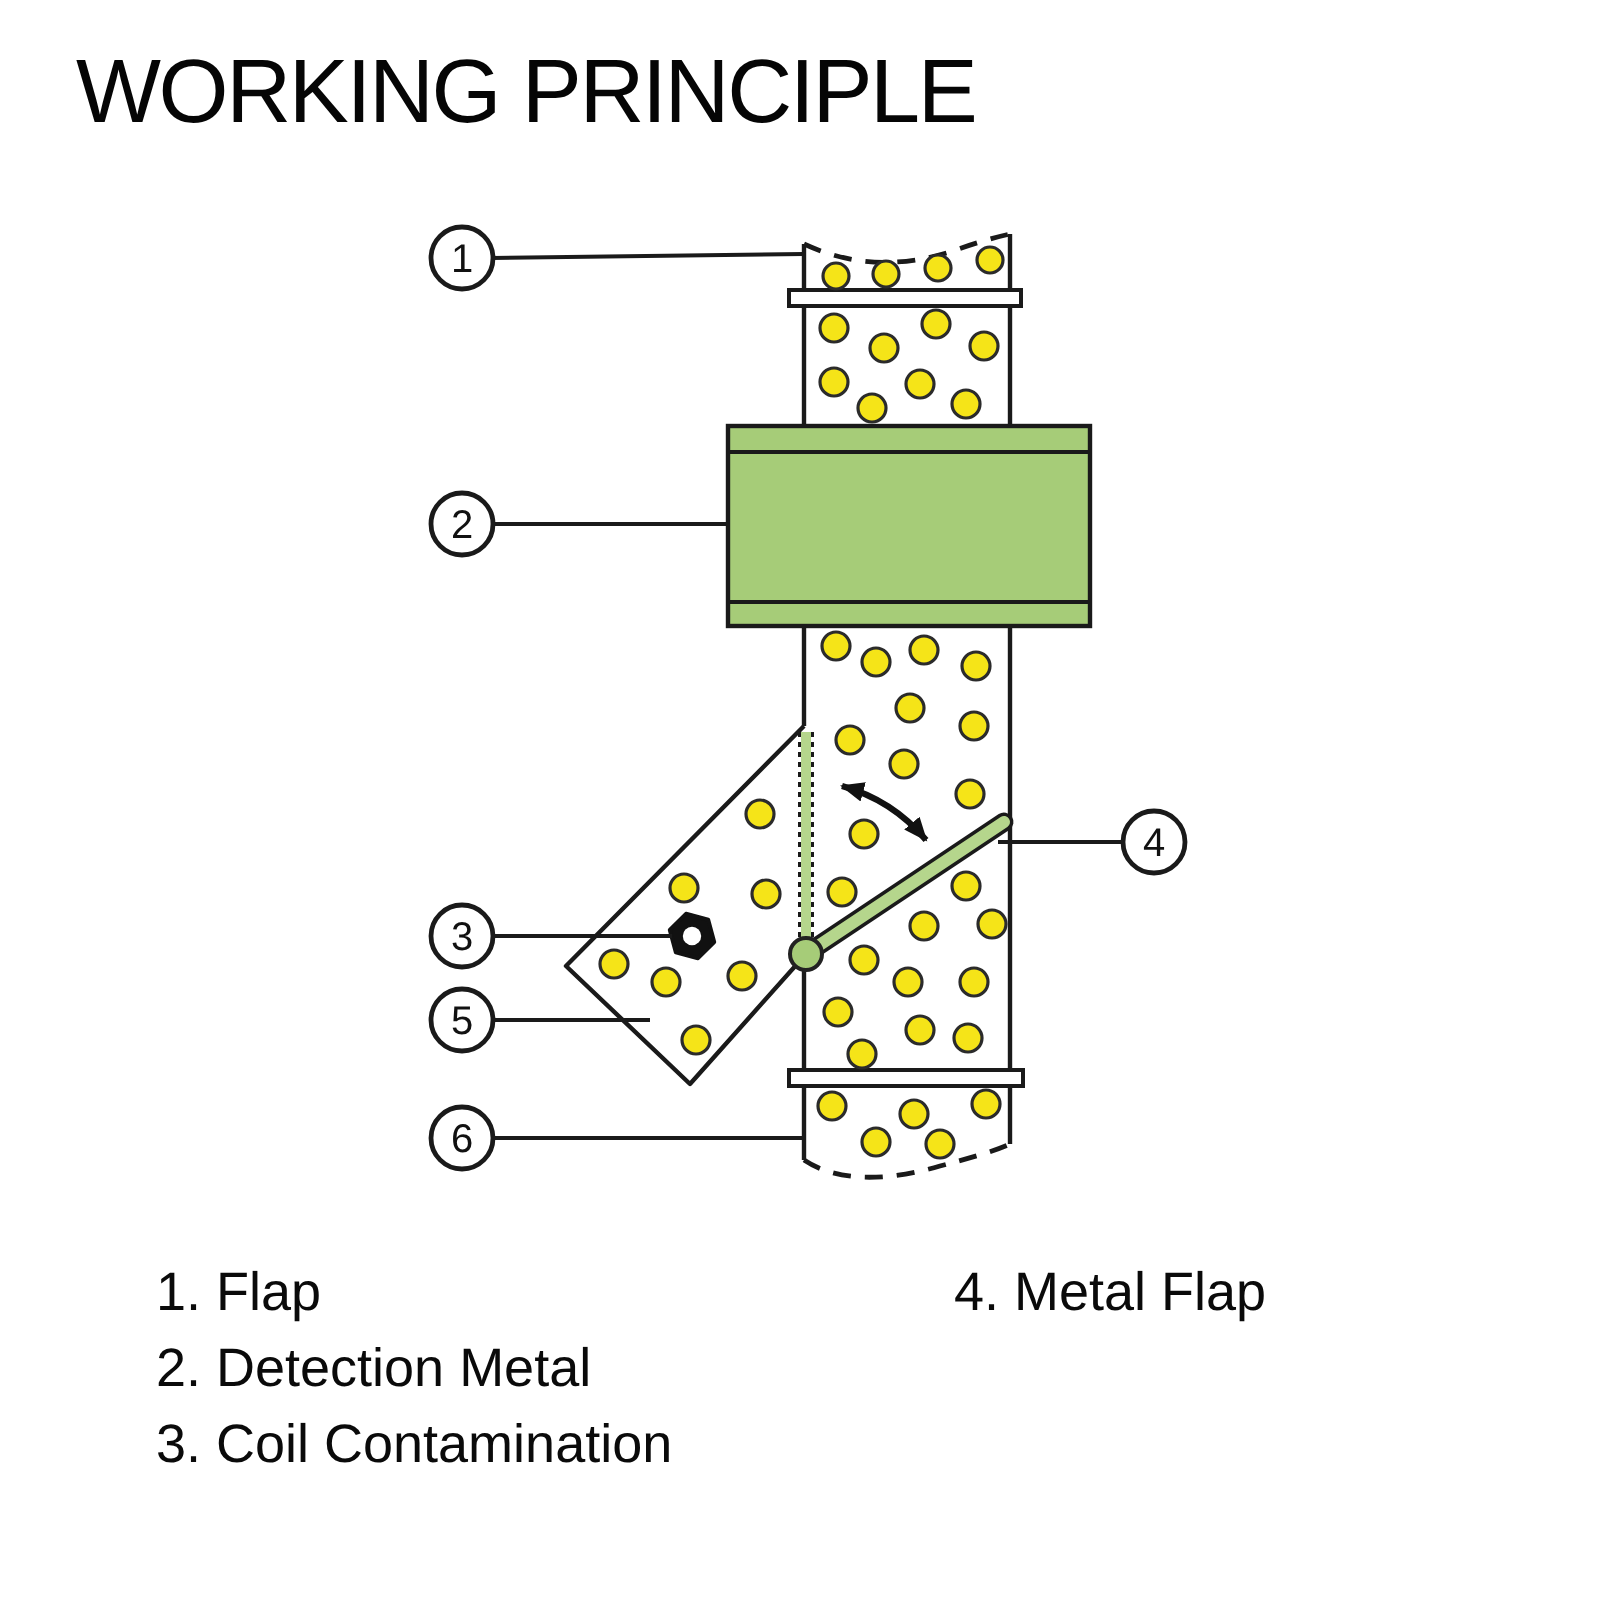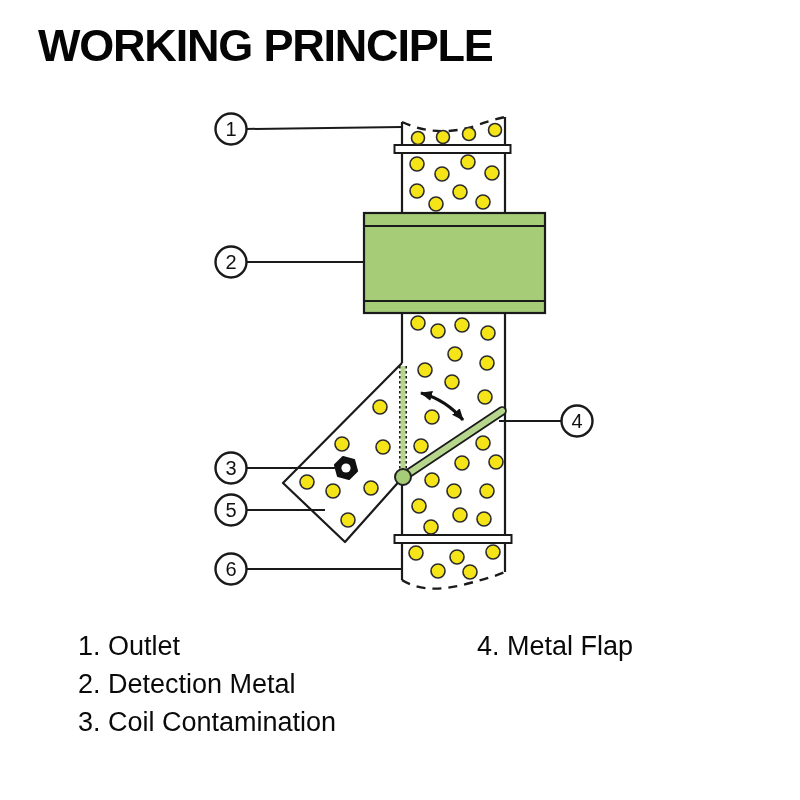--- a/index.html
+++ b/index.html
@@ -1,18 +1,18 @@
 <!DOCTYPE html>
 <html style="--coil-green: #a6cc78; --flap-green: #b5d68c; --particle-yellow: #f5e418; --outline-black: #1a1a1a; --contaminant-black: #111111;"><head>
 <meta charset="utf-8">
 <style>
   html,body{margin:0;padding:0;background:#ffffff;}
   #stage{position:relative;width:800px;height:800px;background:#fff;overflow:hidden;
          font-family:"Liberation Sans", sans-serif;}
-  #title{position:absolute;left:38px;top:20px;font-size:45px;font-weight:700;
+  #title{position:absolute;left:38px;top:20px;font-size:45px;font-weight:400;
          letter-spacing:-1.2px;color:#050505;white-space:nowrap;}
   svg{position:absolute;left:0;top:0;}
   .outline{stroke:#1a1a1a;stroke-width:2.2;fill:none;}
   .leader{stroke:#1a1a1a;stroke-width:2;fill:none;}
   .wavy{stroke:#1a1a1a;stroke-width:2.4;fill:none;stroke-dasharray:9 7;}
   .flange{fill:#ffffff;stroke:#1a1a1a;stroke-width:2;}
   .coil-rect{fill:var(--coil-green,#a6cc78);stroke:#1a1a1a;stroke-width:2.2;}
   .coil-line{stroke:#1a1a1a;stroke-width:2;}
   .chute{fill:#ffffff;stroke:#1a1a1a;stroke-width:2.2;stroke-linejoin:round;}
   .dot{fill:var(--particle-yellow,#f5e418);stroke:#2b2b2b;stroke-width:1.6;}
@@ -164,21 +164,21 @@
       <text class="callout-num" x="231" y="517">5</text>
     </g>
     <g>
       <circle class="callout-circle" cx="231" cy="569" r="15.5"></circle>
       <text class="callout-num" x="231" y="576">6</text>
     </g>
   </svg>
 
   <div class="legend" id="legend-left">
     <div class="row">
-      <span class="num">1.</span><span>Outlet</span>
+      <span class="num">1.</span><span>Flap</span>
     </div>
     <div class="row">
       <span class="num">2.</span><span>Detection Metal</span>
     </div>
     <div class="row">
       <span class="num">3.</span><span>Coil Contamination</span>
     </div>
   </div>
   <div class="legend" id="legend-right">
     <div class="row">

